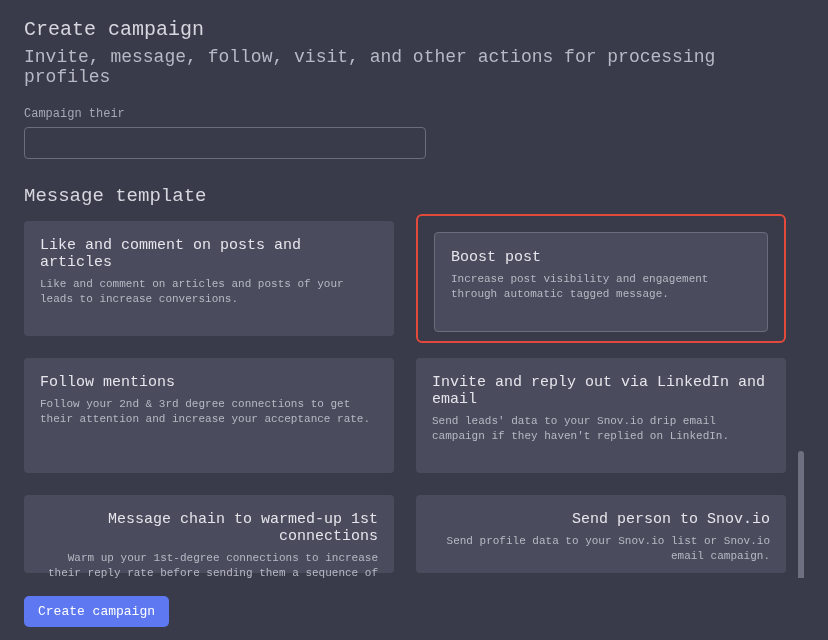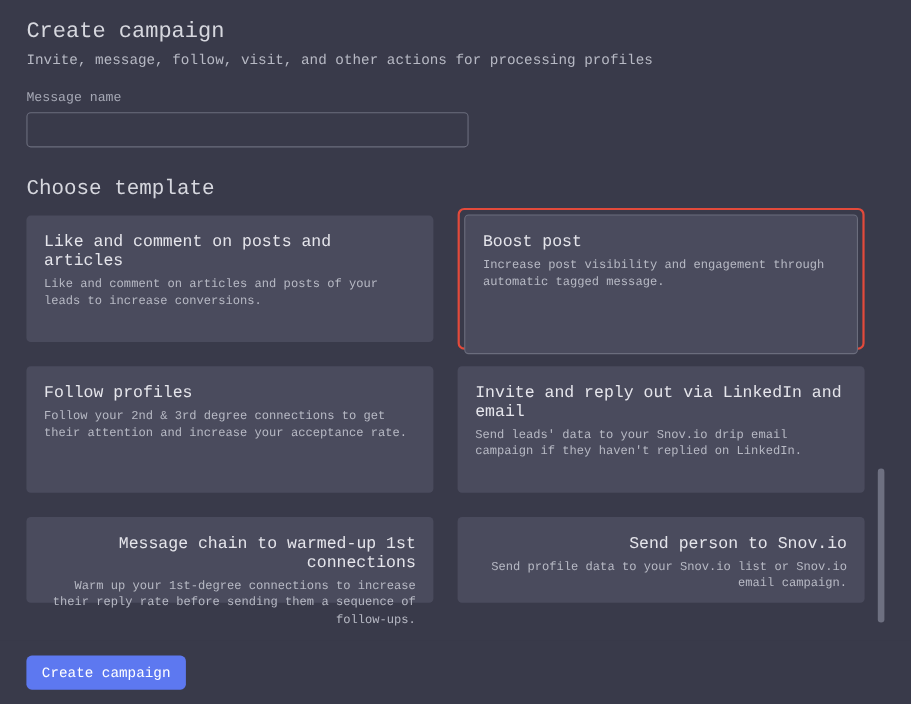--- a/index.html
+++ b/index.html
@@ -22,21 +22,21 @@
       height: 578px;
       overflow: hidden;
     }
     .page-title {
       font-size: 20px;
       font-weight: 500;
       color: #d6d7de;
       margin-bottom: 6px;
     }
     .page-subtitle {
-      font-size: 13px;
+      font-size: 18px;
       color: #b7b9c4;
       margin-bottom: 20px;
     }
     .field-label {
       font-size: 12px;
       color: #a6a8b5;
       margin-bottom: 6px;
     }
     .campaign-name-input {
       width: 402px;
@@ -77,22 +77,22 @@
       position: relative;
       border: 2px solid #e34a3b;
       border-radius: 6px;
       padding: 4px;
       height: 129px;
       margin-top: -7px;
       margin-bottom: -7px;
     }
     .selected-wrapper .template-card {
       border: 1px solid #6b6d7d;
-      height: 127px;
-      margin: 0;
+      height: 100px;
+      margin: 12px;
     }
     .template-title {
       font-size: 15px;
       font-weight: 500;
       color: #e5e5eb;
       margin-bottom: 6px;
     }
     .template-desc {
       font-size: 11px;
       color: #b7b9c4;
@@ -140,42 +140,42 @@
       cursor: pointer;
     }
   </style>
 </head>
 <body>
 
 <div class="page">
   <h1 class="page-title">Create campaign</h1>
   <p class="page-subtitle">Invite, message, follow, visit, and other actions for processing profiles</p>
 
-  <div class="field-label">Message name</div>
+  <div class="field-label">Campaign their</div>
   <input class="campaign-name-input" type="text" value="" style="">
 
-  <h2 class="section-title">Choose template</h2>
+  <h2 class="section-title">Message template</h2>
 
   <div class="templates-container">
     <div class="templates-grid">
 
       <div class="template-card">
         <div class="template-title">Like and comment on posts and articles</div>
         <div class="template-desc">Like and comment on articles and posts of your leads to increase conversions.</div>
       </div>
 
       <div class="selected-wrapper">
         <div class="template-card">
           <div class="template-title">Boost post</div>
           <div class="template-desc">Increase post visibility and engagement through automatic tagged message.</div>
         </div>
       </div>
 
       <div class="template-card">
-        <div class="template-title">Follow profiles</div>
+        <div class="template-title">Follow mentions</div>
         <div class="template-desc">Follow your 2nd &amp; 3rd degree connections to get their attention and increase your acceptance rate.</div>
       </div>
 
       <div class="template-card">
         <div class="template-title">Invite and reply out via LinkedIn and email</div>
         <div class="template-desc">Send leads' data to your Snov.io drip email campaign if they haven't replied on LinkedIn.</div>
       </div>
 
       <div class="template-card last">
         <div class="template-title">Message chain to warmed-up 1st connections</div>

